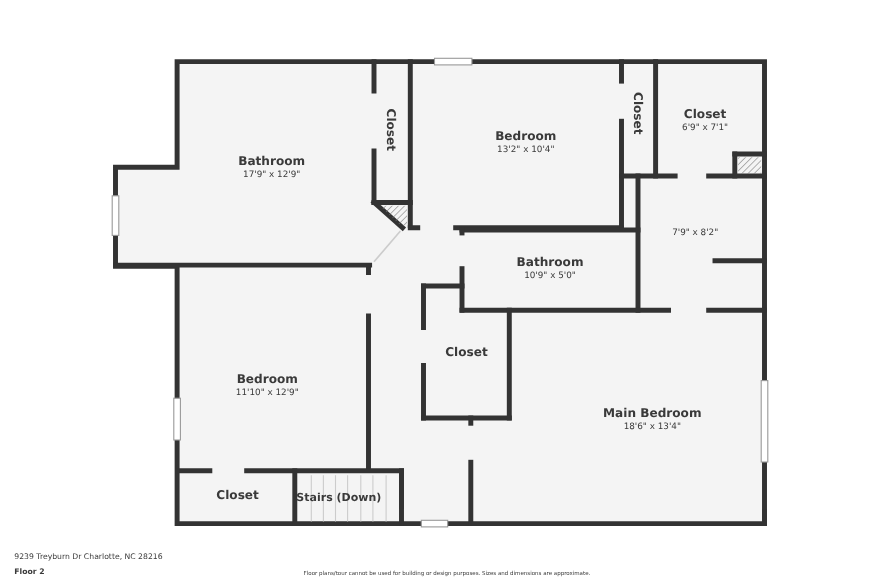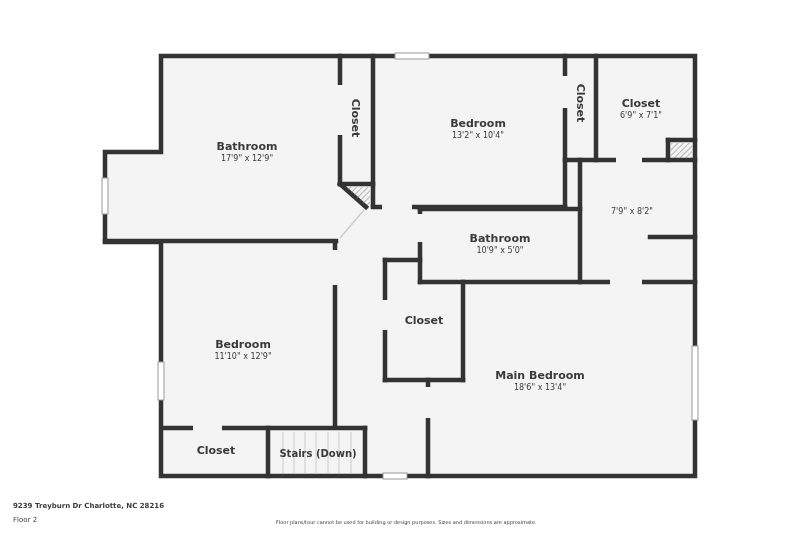--- a/index.html
+++ b/index.html
@@ -2,22 +2,22 @@
 <html><head>
 <meta charset="utf-8">
 <style>
   html, body { margin:0; padding:0; background:#ffffff; }
   body { width:800px; height:533px; position:relative; overflow:hidden; font-family:"DejaVu Sans", sans-serif; }
   svg.plan { position:absolute; left:0; top:0; }
   .lbl { position:absolute; transform:translate(-50%,-50%); text-align:center; color:#3a3a3a; white-space:nowrap; }
   .lbl .n { font-size:11px; font-weight:bold; line-height:13px; display:block; }
   .lbl .d { font-size:8px; line-height:11px; display:block; }
   .vert { transform:translate(-50%,-50%) rotate(90deg); }
-  .foot-addr { position:absolute; left:13px; top:502px; font-size:7px; font-weight:bold; color:#3a3a3a; }
-  .foot-floor { position:absolute; left:13px; top:516px; font-size:7px; font-weight:normal; color:#3a3a3a; }
+  .foot-addr { position:absolute; left:13px; top:502px; font-size:7px; font-weight:normal; color:#3a3a3a; }
+  .foot-floor { position:absolute; left:13px; top:516px; font-size:7px; font-weight:bold; color:#3a3a3a; }
   .foot-disc { position:absolute; left:276px; top:519px; font-size:5px; color:#3a3a3a; }
 </style>
 </head>
 <body>
 
 <svg class="plan" width="800" height="533">
   <defs>
     <pattern id="hatch" width="4" height="4" patternUnits="userSpaceOnUse" patternTransform="rotate(45)">
       <line x1="0" y1="0" x2="0" y2="4" stroke="#777" stroke-width="1"></line>
     </pattern>
@@ -127,26 +127,26 @@
   <span class="n">Bathroom</span>
   <span class="d">10'9" x 5'0"</span>
 </div>
 <div class="lbl" style="left:424px;top:320px">
   <span class="n">Closet</span>
 </div>
 <div class="lbl" style="left:243px;top:350px">
   <span class="n">Bedroom</span>
   <span class="d">11'10" x 12'9"</span>
 </div>
-<div class="lbl" style="left:540px;top:381px">
+<div class="lbl" style="left:593px;top:381px">
   <span class="n">Main Bedroom</span>
   <span class="d">18'6" x 13'4"</span>
 </div>
 <div class="lbl" style="left:216px;top:450px">
   <span class="n">Closet</span>
 </div>
-<div class="lbl" style="left:318px;top:453px">
+<div class="lbl" style="left:308px;top:453px">
   <span class="n" style="font-size:10px">Stairs (Down)</span>
 </div>
 
 <div class="foot-addr">9239 Treyburn Dr Charlotte, NC 28216</div>
 <div class="foot-floor">Floor 2</div>
 <div class="foot-disc">Floor plans/tour cannot be used for building or design purposes. Sizes and dimensions are approximate.</div>
 
 </body></html>

